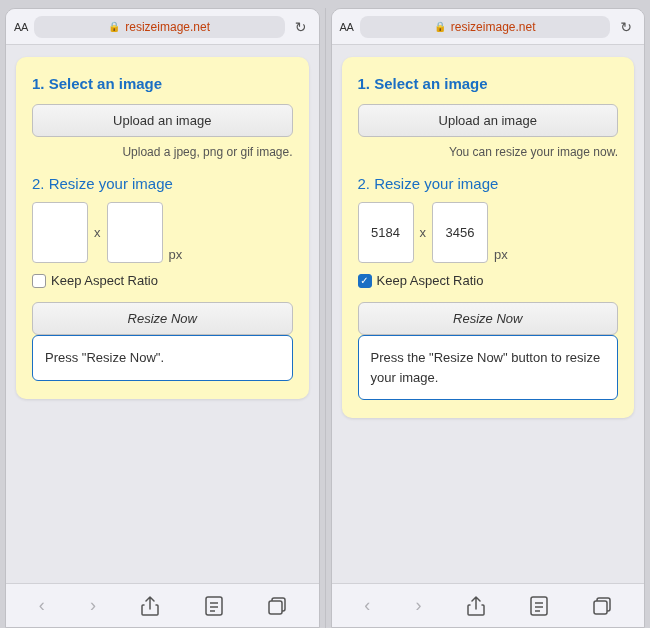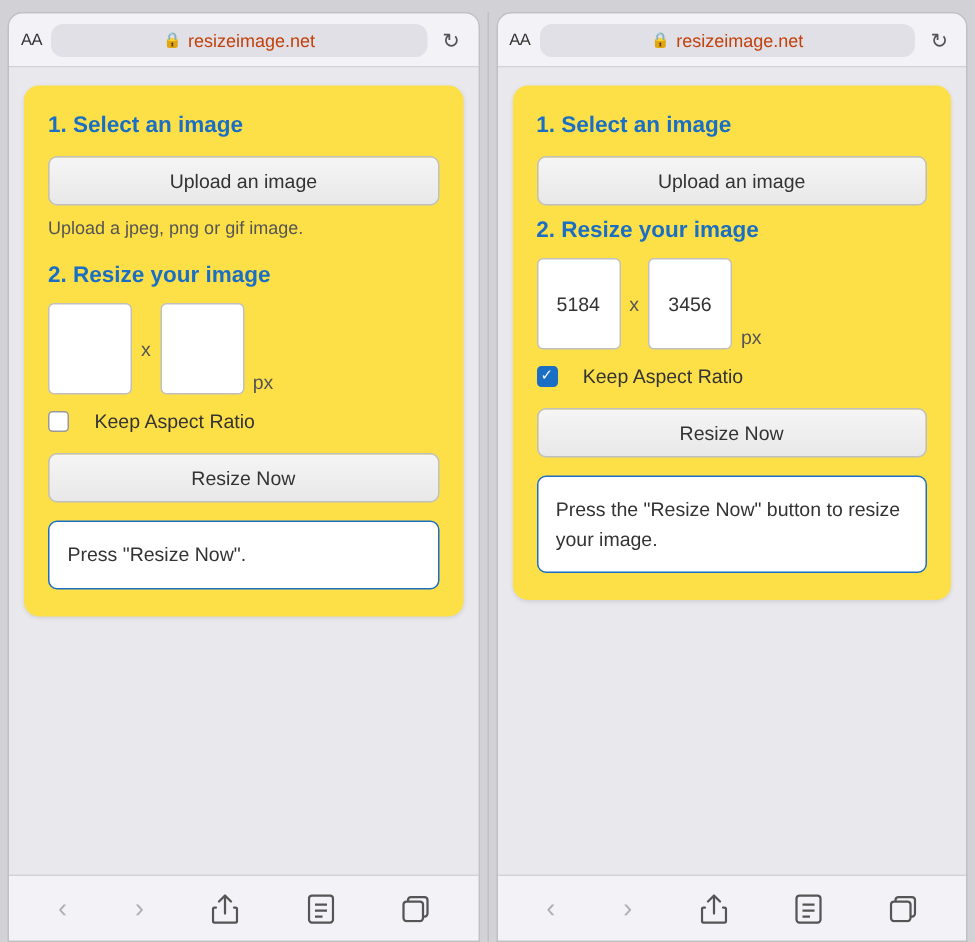--- a/index.html
+++ b/index.html
@@ -71,21 +71,21 @@
     }
 
     .page-content {
       flex: 1;
       background: #e8e8ed;
       padding: 12px 10px;
       overflow-y: auto;
     }
 
     .card {
-      background: #fde047;
+      background: #fef9c3;
       border-radius: 10px;
       padding: 18px 16px;
       box-shadow: 0 1px 3px rgba(0,0,0,0.1);
     }
 
     .section-title {
       color: #1a6fc4;
       font-size: 15px;
       font-weight: 600;
       margin-bottom: 12px;
@@ -101,28 +101,28 @@
       font-size: 13px;
       color: #333;
       cursor: pointer;
       text-align: center;
       margin-bottom: 8px;
     }
 
     .upload-hint {
       font-size: 12px;
       color: #555;
-      text-align: left;
+      text-align: right;
       margin-bottom: 16px;
     }
 
     .resize-section-title {
       color: #1a6fc4;
       font-size: 15px;
-      font-weight: 700;
+      font-weight: 400;
       margin-bottom: 10px;
     }
 
     .dimensions-row {
       display: flex;
       align-items: center;
       gap: 6px;
       margin-bottom: 10px;
     }
 
@@ -147,21 +147,21 @@
 
     .px-label {
       font-size: 13px;
       color: #555;
       margin-top: 44px;
     }
 
     .aspect-ratio-row {
       display: flex;
       align-items: center;
-      gap: 17px;
+      gap: 5px;
       margin-bottom: 14px;
     }
 
     .checkbox {
       width: 14px;
       height: 14px;
       border: 1px solid #999;
       border-radius: 3px;
       background: #fff;
       display: inline-flex;
@@ -191,21 +191,21 @@
       display: block;
       width: 100%;
       padding: 8px 12px;
       background: linear-gradient(to bottom, #f5f5f5, #e8e8e8);
       border: 1px solid #c0c0c0;
       border-radius: 6px;
       font-size: 13px;
       color: #333;
       cursor: pointer;
       text-align: center;
-      margin-bottom: 12px;
+      font-style: italic;
     }
 
     .info-box {
       border: 1.5px solid #1a6fc4;
       border-radius: 6px;
       padding: 12px;
       background: #fff;
     }
 
     .info-box-text {
@@ -322,20 +322,21 @@
         <span class="url-text">resizeimage.net</span>
       </div>
       <span class="refresh-btn">↻</span>
     </div>
 
     <div class="page-content">
       <div class="card">
 
         <div class="section-title">1. Select an image</div>
         <button class="upload-btn">Upload an image</button>
+        <div class="upload-hint">You can resize your image now.</div>
 
         <div class="resize-section-title">2. Resize your image</div>
         <div class="dimensions-row">
           <input class="dim-input filled" type="text" value="5184" style="">
           <span class="x-label">x</span>
           <input class="dim-input filled" type="text" value="3456" style="">
           <span class="px-label">px</span>
         </div>
         <div class="aspect-ratio-row">
           <div class="checkbox checked"></div>

